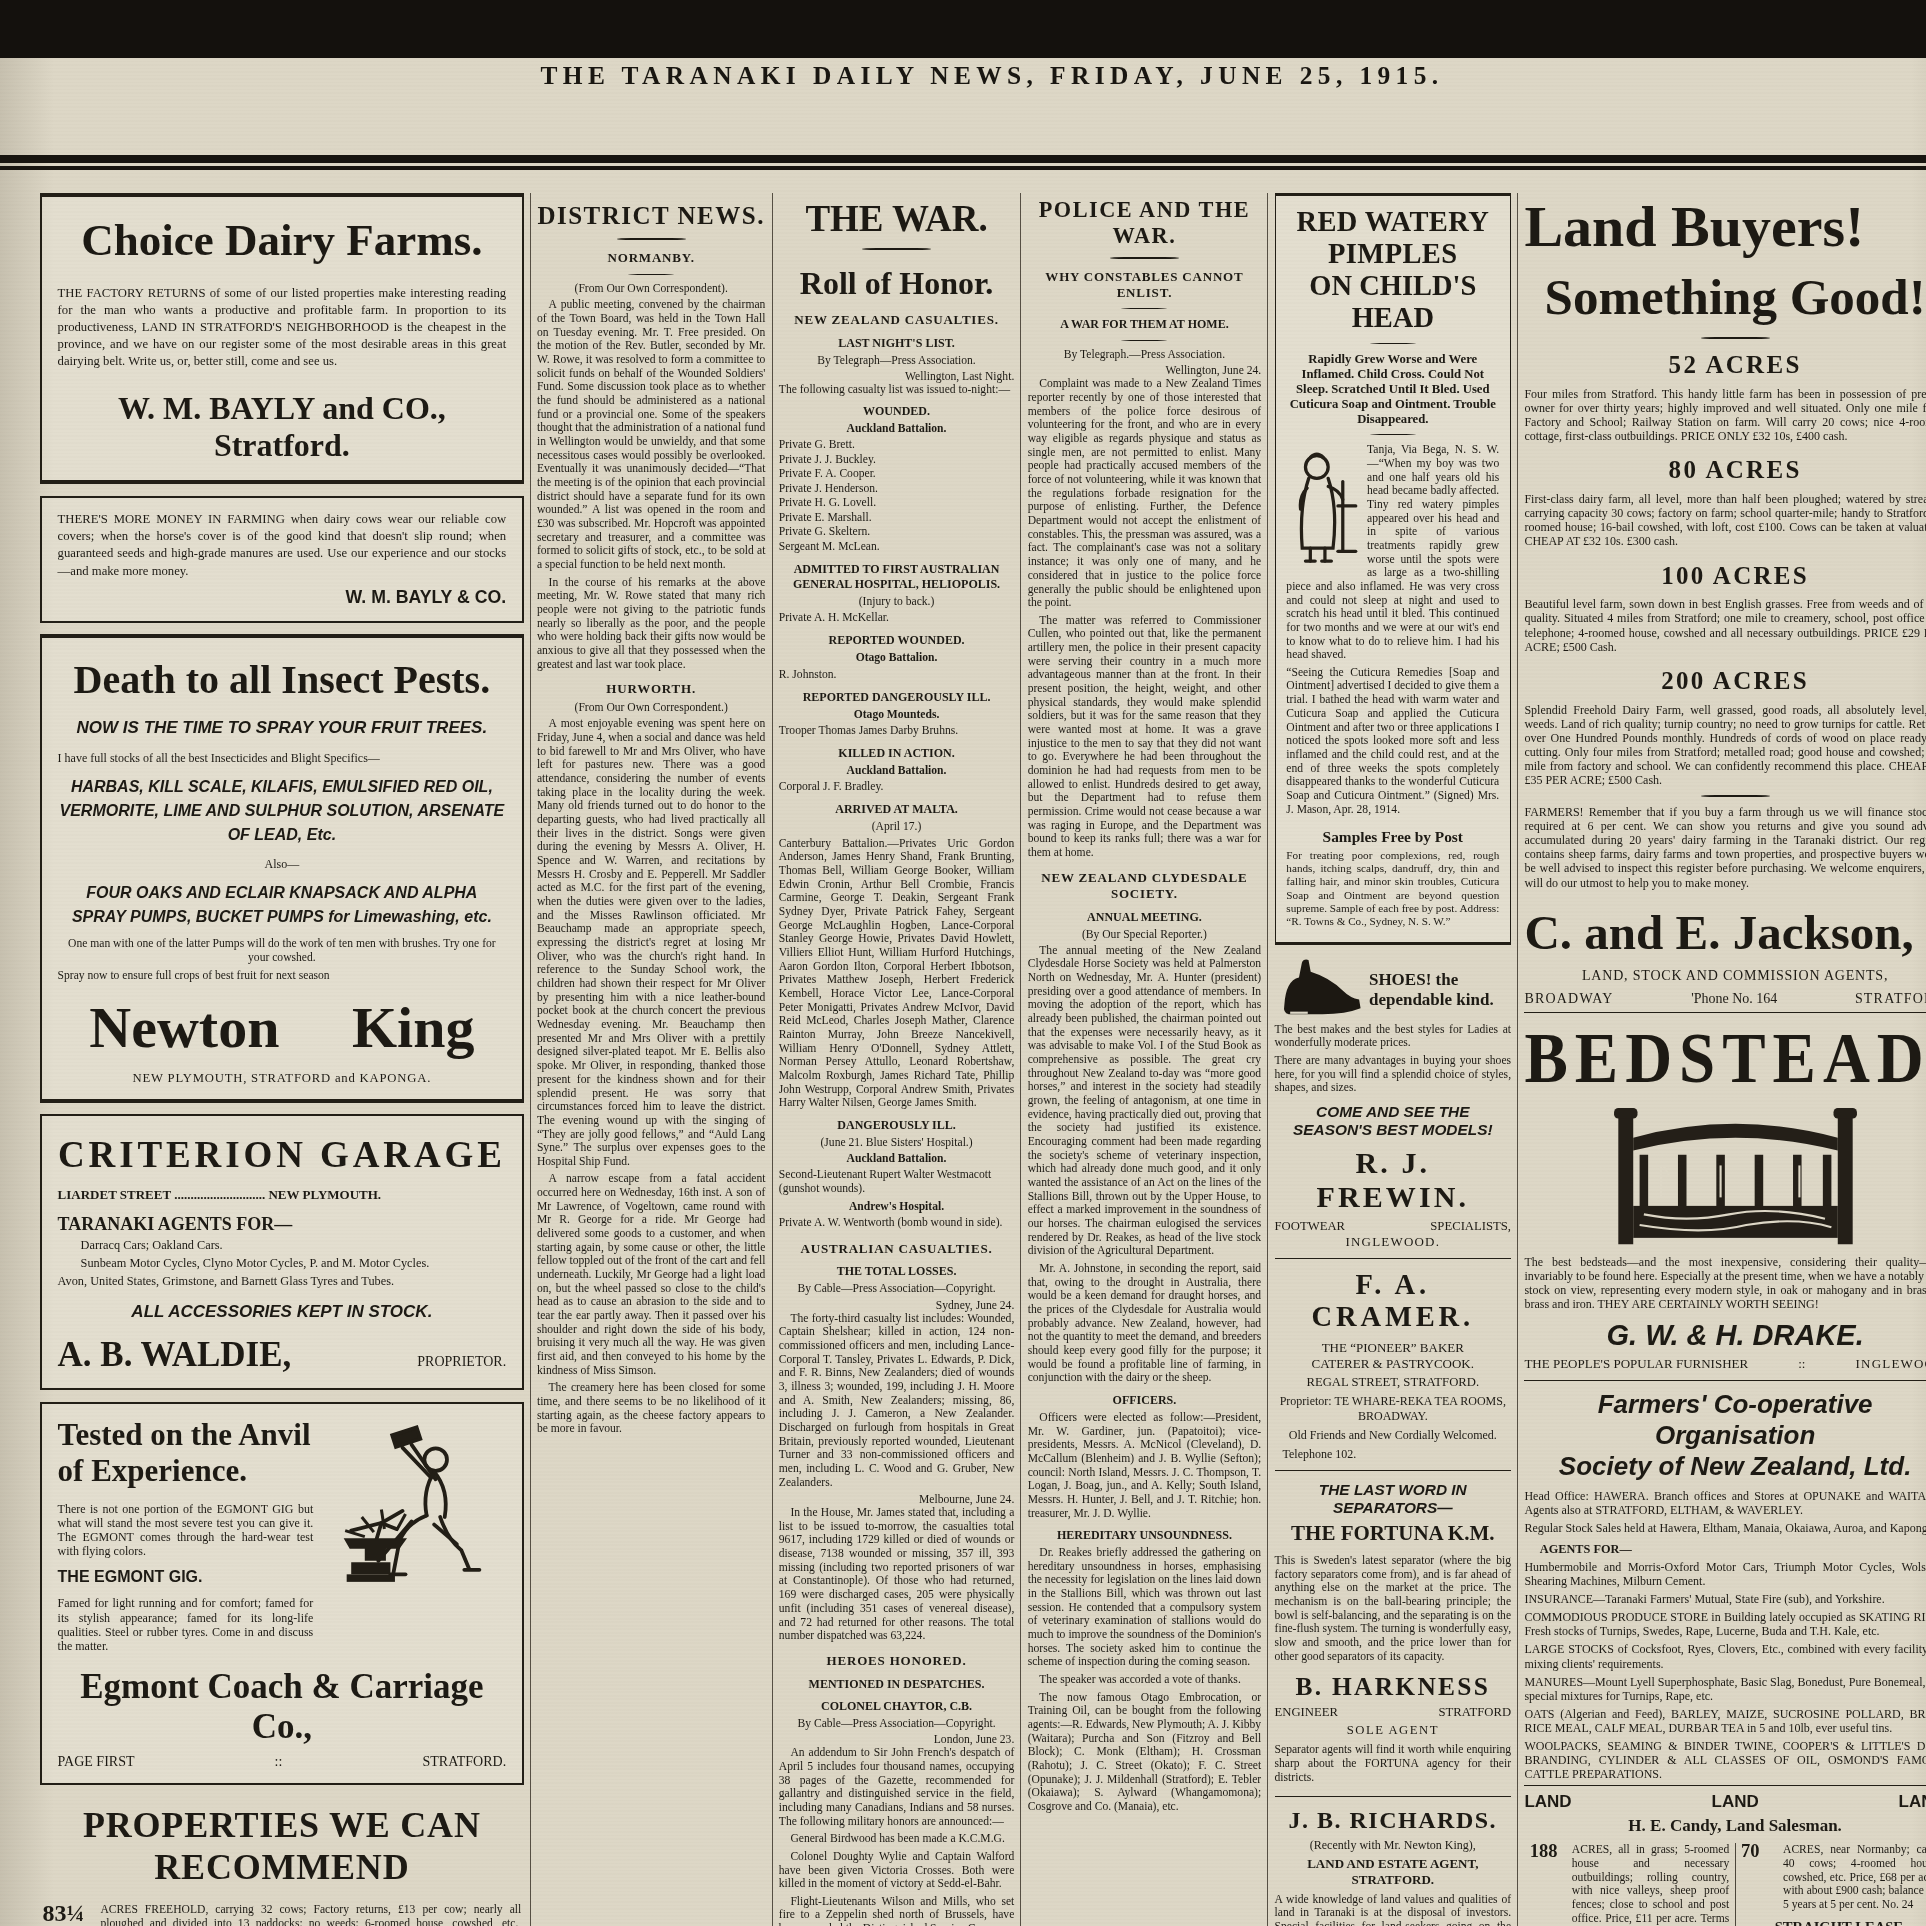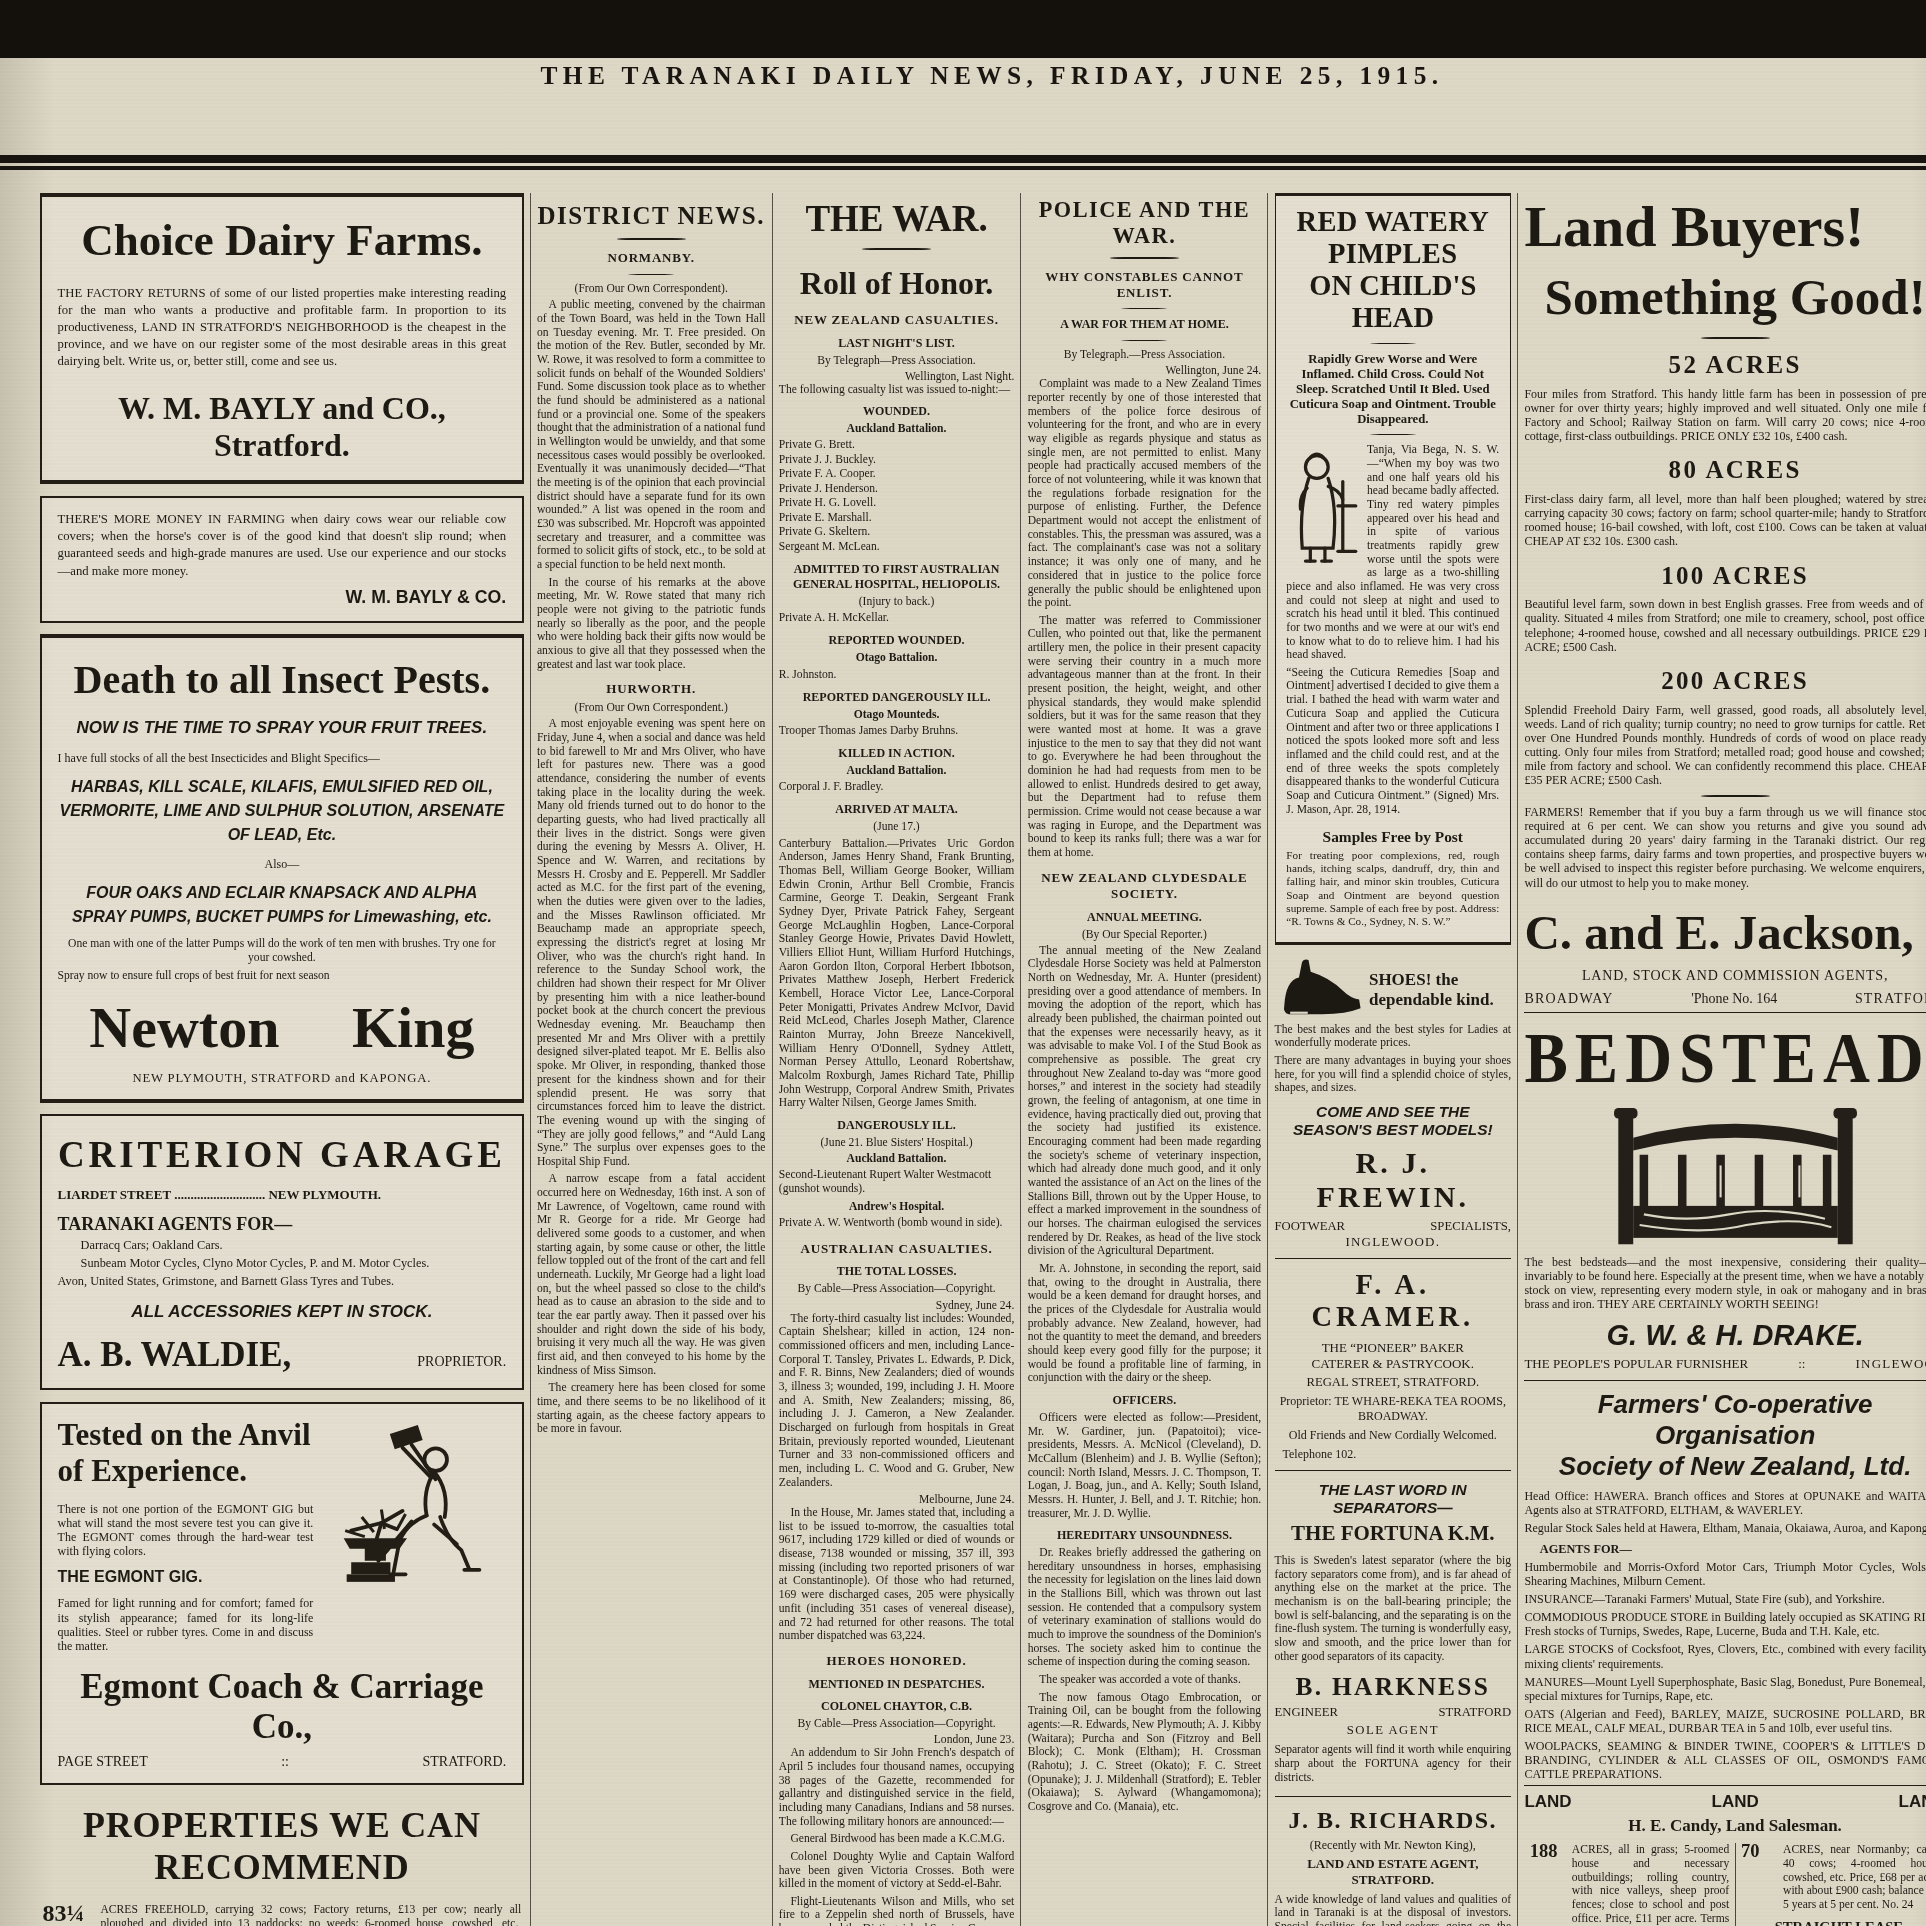--- a/index.html
+++ b/index.html
@@ -133,21 +133,21 @@
                 <path d="M70 142 l-16 -20"></path>
                   <path d="M84 138 l-4 -26"></path>
                   <path d="M100 140 l12 -22"></path>
                   <path d="M58 148 l-26 -8"></path>
               </g>
             </svg>
           </div>
         </div>
         <div class="adh" style="font-size:35px;margin:10px 0 7px;">Egmont Coach &amp; Carriage Co.,</div>
         <div class="flexrow" style="font-size:14px;">
-          <span>PAGE STREET</span>
+          <span>PAGE FIRST</span>
           <span>::</span>
           <span>STRATFORD.</span>
         </div>
       </div>
 
       <div style="padding:3.1px 2.3px;">
         <div class="adh" style="font-size:36px;letter-spacing:0.8px;margin:3.9px 0 15.4px;">PROPERTIES WE CAN RECOMMEND</div>
         <div class="listing">
           <span class="num">83¼</span>
           <span class="txt">ACRES FREEHOLD, carrying 32 cows; Factory returns, £13 per cow; nearly all ploughed and divided into 13 paddocks; no weeds; 6-roomed house, cowshed, etc., situated within 5 minutes of factory and school.  Price, £30 per acre (really cheap).  Easy terms.</span>
@@ -197,21 +197,21 @@
       <div class="sh2">REPORTED WOUNDED.</div>
       <div class="by" style="font-weight:bold;">Otago Battalion.</div>
       <div class="nm">R. Johnston.</div>
       <div class="sh2">REPORTED DANGEROUSLY ILL.</div>
       <div class="by" style="font-weight:bold;">Otago Mounteds.</div>
       <div class="nm">Trooper Thomas James Darby Bruhns.</div>
       <div class="sh2">KILLED IN ACTION.</div>
       <div class="by" style="font-weight:bold;">Auckland Battalion.</div>
       <div class="nm">Corporal J. F. Bradley.</div>
       <div class="sh2">ARRIVED AT MALTA.</div>
-      <div class="by">(June 17.)</div>
+      <div class="by">(April 17.)</div>
       <div class="pn">Canterbury Battalion.—Privates Uric Gordon Anderson, James Henry Shand, Frank Brunting, Thomas Bell, William George Booker, William Edwin Cronin, Arthur Bell Crombie, Francis Carmine, George T. Deakin, Sergeant Frank Sydney Dyer, Private Patrick Fahey, Sergeant George McLaughlin Hogben, Lance-Corporal Stanley George Howie, Privates David Howlett, Villiers Elliot Hunt, William Hurford Hutchings, Aaron Gordon Ilton, Corporal Herbert Ibbotson, Privates Matthew Joseph, Herbert Frederick Kembell, Horace Victor Lee, Lance-Corporal Peter Monigatti, Privates Andrew McIvor, David Reid McLeod, Charles Joseph Mather, Clarence Rainton Murray, John Breeze Nancekivell, William Henry O'Donnell, Sydney Attlett, Norman Persey Attullo, Leonard Robertshaw, Malcolm Roxburgh, James Richard Tate, Phillip John Westrupp, Corporal Andrew Smith, Privates Harry Walter Nilsen, George James Smith.</div>
       <div class="sh2">DANGEROUSLY ILL.</div>
       <div class="by">(June 21.  Blue Sisters' Hospital.)</div>
       <div class="by" style="font-weight:bold;">Auckland Battalion.</div>
       <div class="nm">Second-Lieutenant Rupert Walter Westmacott (gunshot wounds).</div>
       <div class="by" style="font-weight:bold;">Andrew's Hospital.</div>
       <div class="nm">Private A. W. Wentworth (bomb wound in side).</div>
       <div class="sh">AUSTRALIAN CASUALTIES.</div>
       <div class="sh2">THE TOTAL LOSSES.</div>
       <div class="by">By Cable—Press Association—Copyright.</div>

